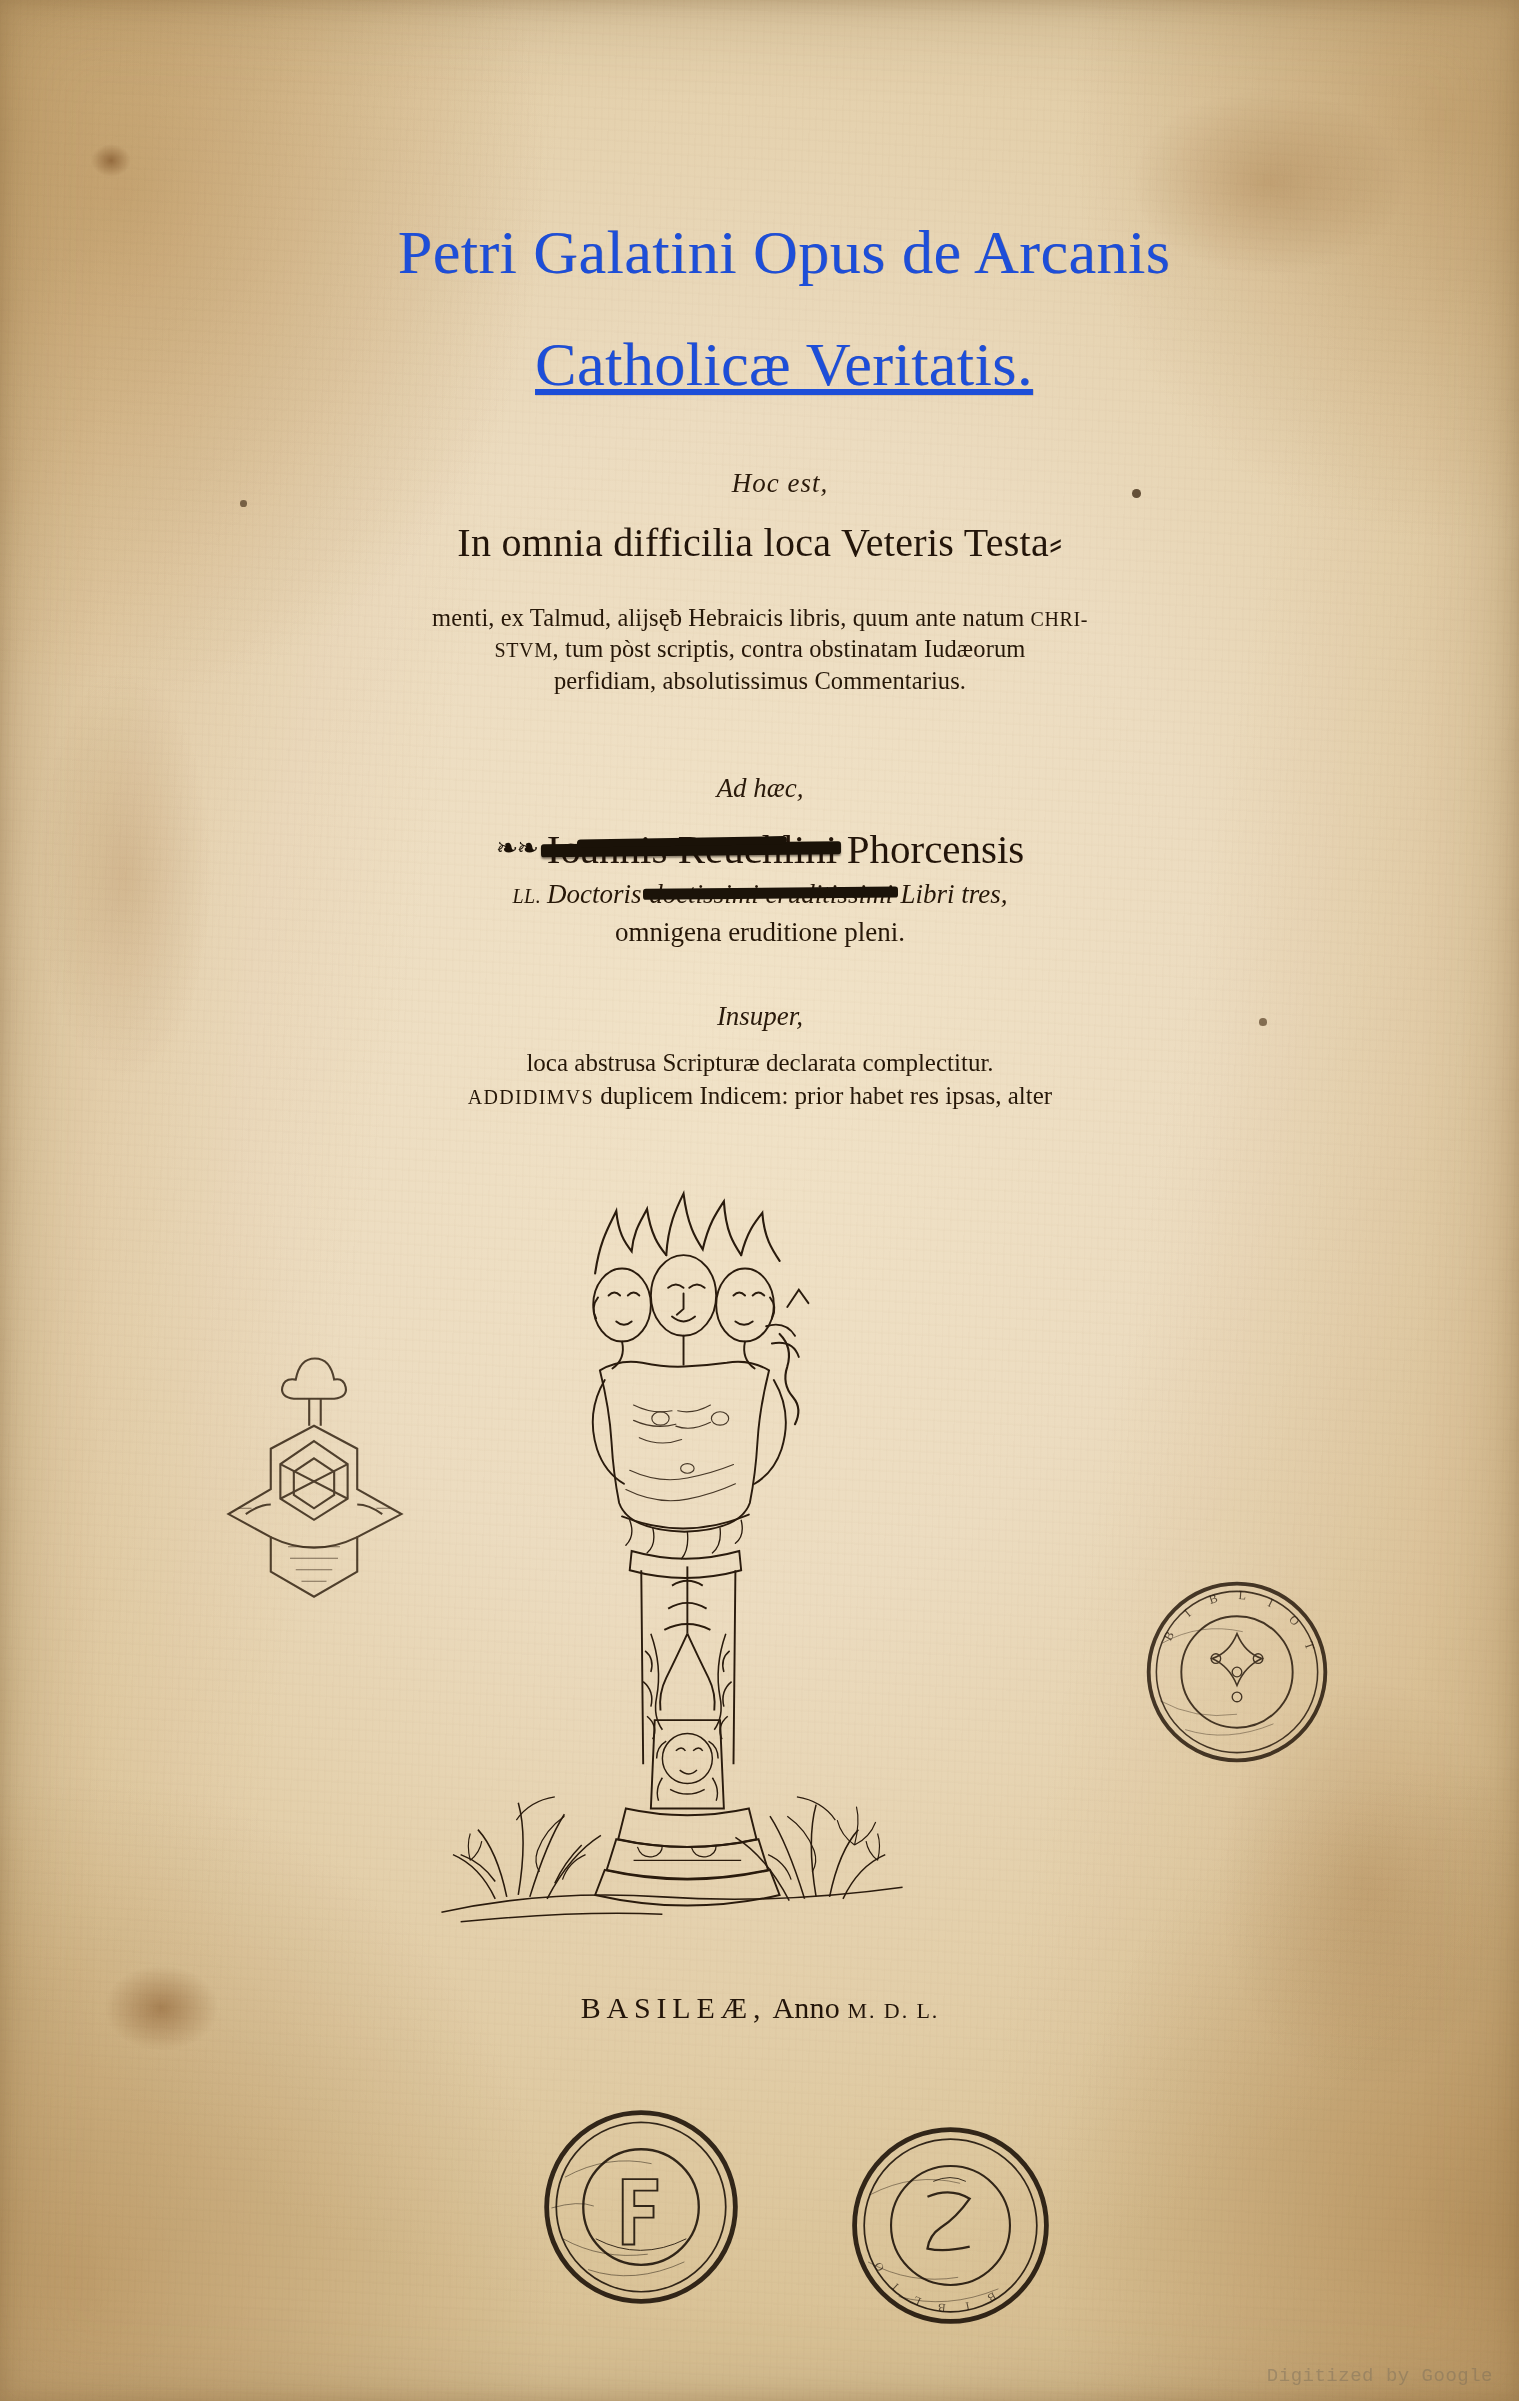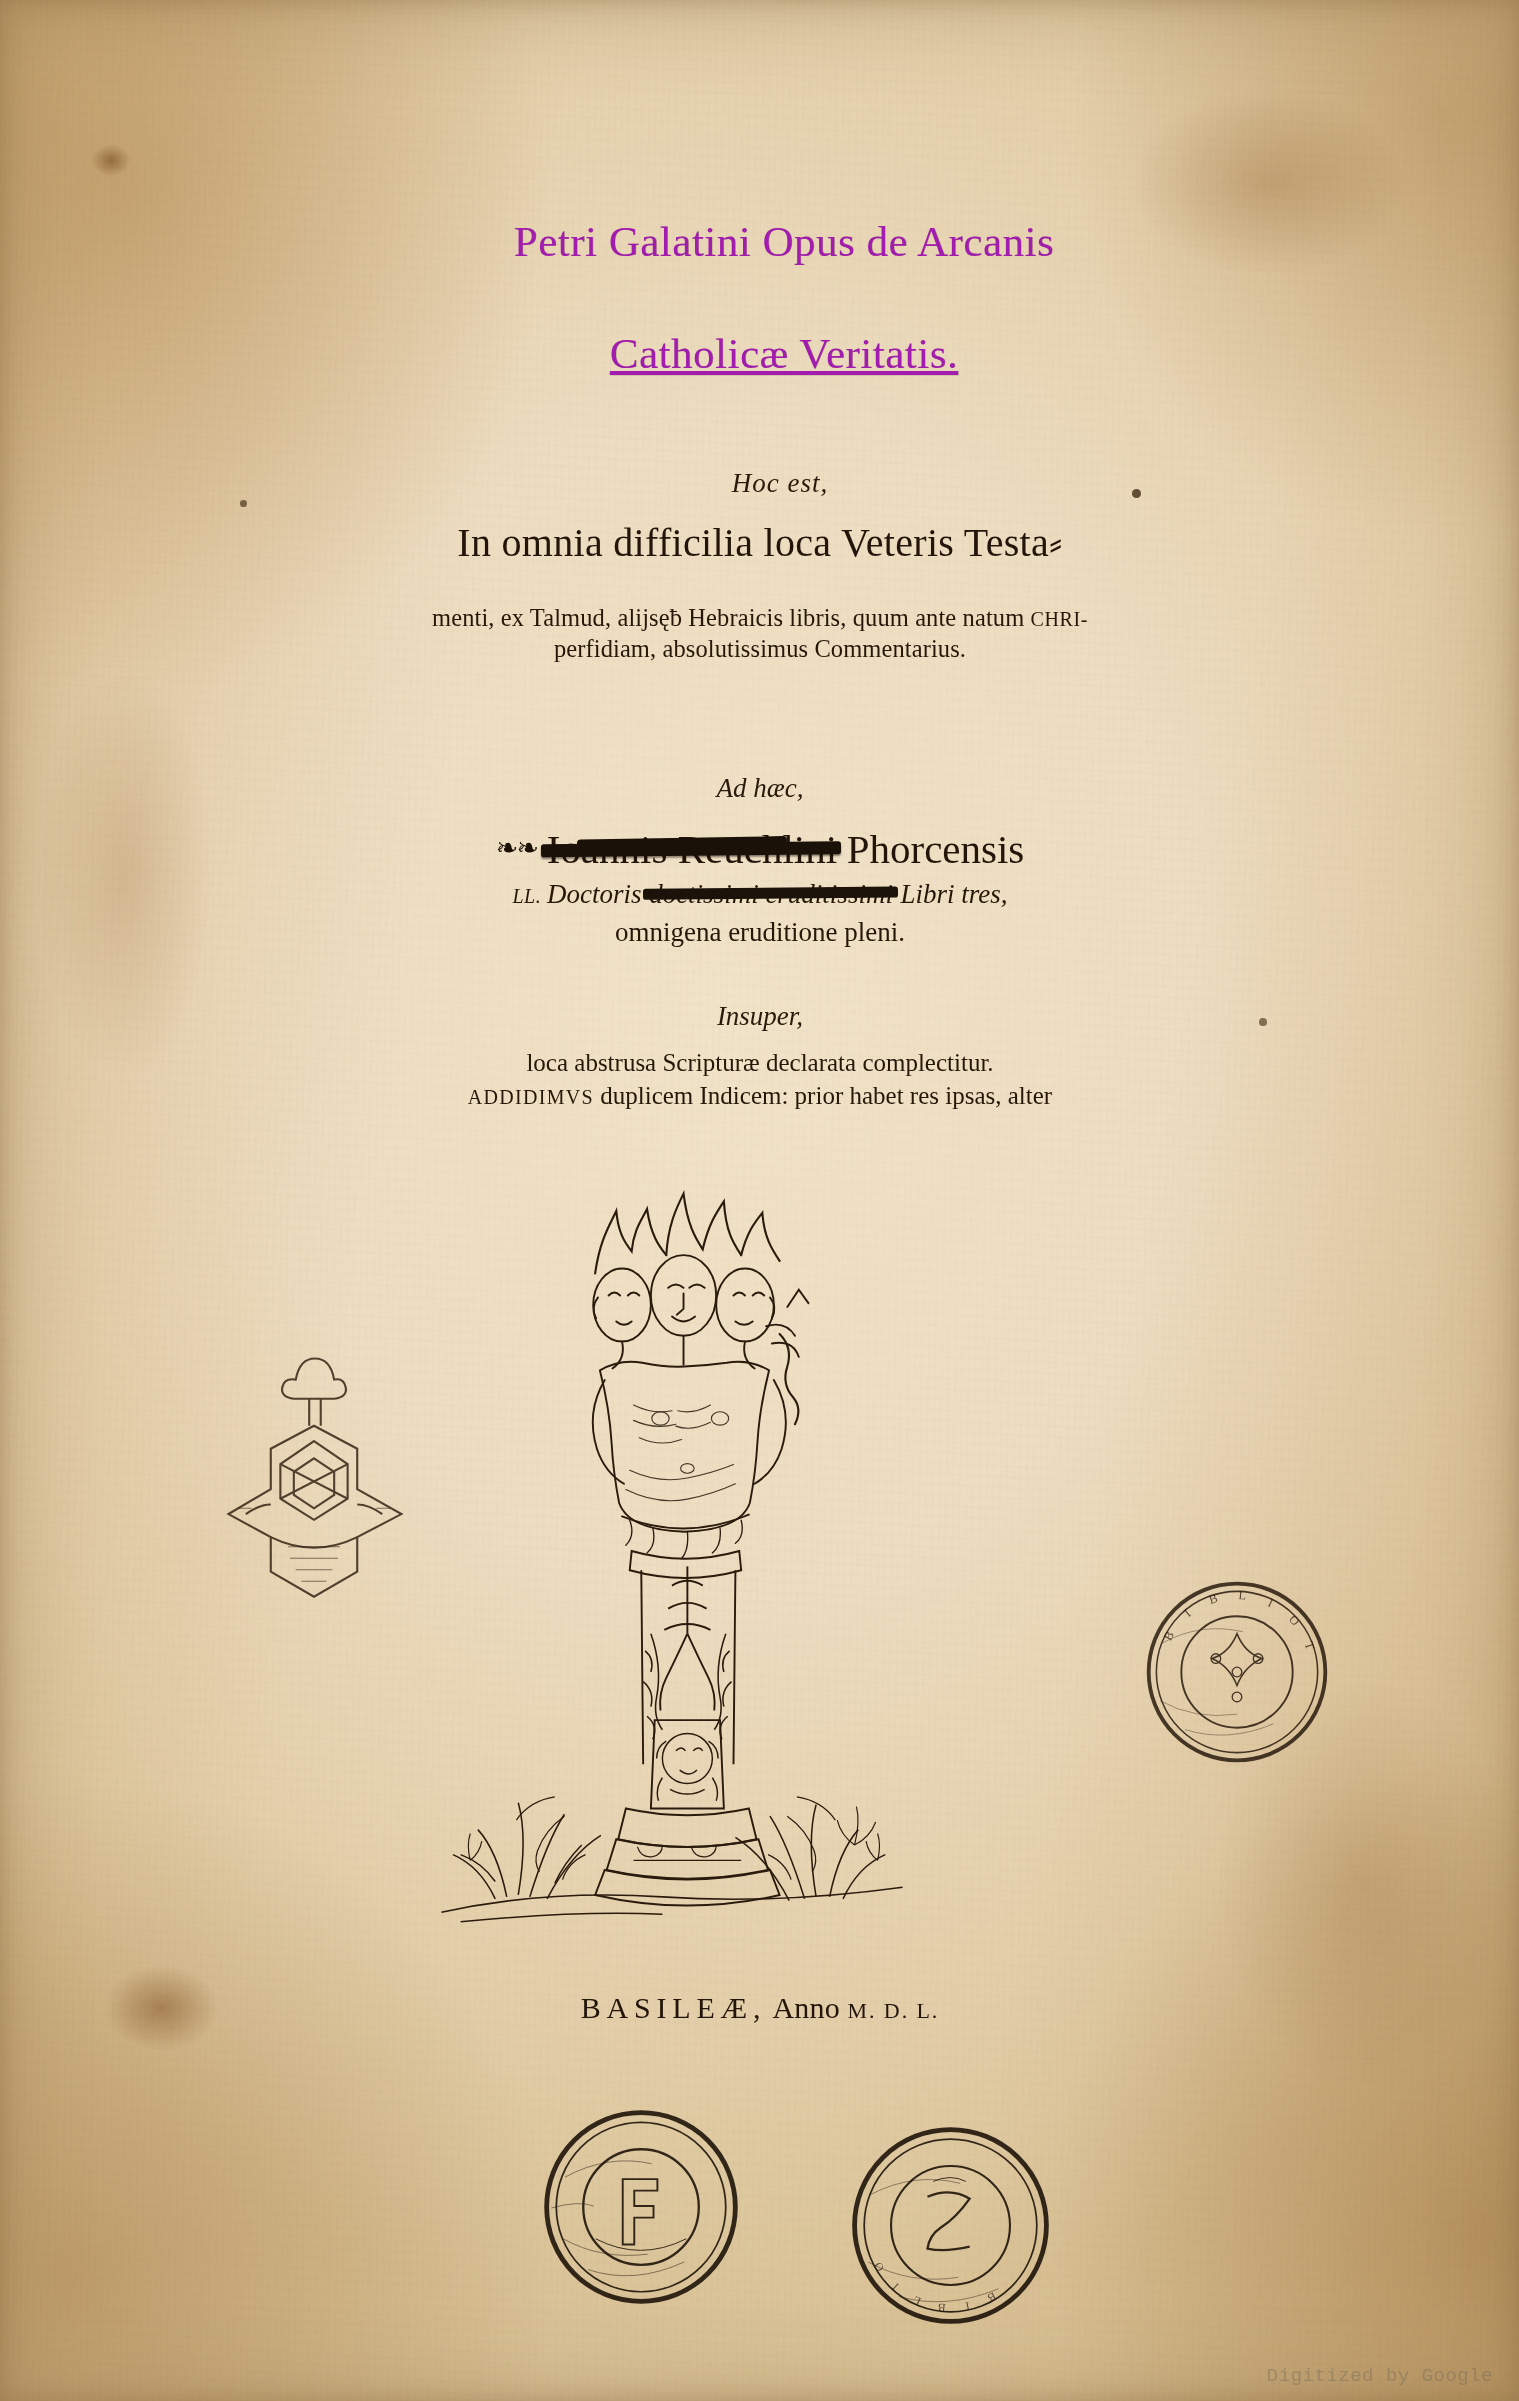--- a/index.html
+++ b/index.html
@@ -49,24 +49,24 @@
     mix-blend-mode: multiply;
     pointer-events: none;
   }
   
   .content {
     position: absolute;
     left: 0; right: 0; top: 0;
     text-align: center;
   }
   .title-line {
-    font-size: 43px;
+    font-size: 62px;
     line-height: 1.08;
     letter-spacing: 0.5px;
-    color: #a21caf;
+    color: #1d4ed8;
     text-shadow: 0.5px 0.4px 0 rgba(60,35,12,0.32);
     margin-left: 48px;
   }
   .t1 { position: absolute; top: 219px; left: 0; right: 0; }
   .t2 { position: absolute; top: 331px; left: 0; right: 0; text-decoration: underline; }
   .ital {
     font-style: italic;
     font-size: 27px;
     color: #2a1a0b;
   }
@@ -226,20 +226,23 @@
     <div class="title-line t1">Petri Galatini Opus de Arcanis</div>
     <div class="title-line t2">Catholicæ Veritatis.</div>
 
     <div class="ital hoc-est">Hoc est,</div>
 
     <div class="line-inomnia">In omnia difficilia loca Veteris Testa⸗</div>
 
     <div class="blk b1">
       <div>
         <span>menti, ex Talmud, alijsęƀ Hebraicis libris, quum ante natum </span><span class="sc">CHRI-</span>
+      </div>
+      <div>
+        <span class="sc">STVM</span><span>, tum pòst scriptis, contra obstinatam Iudæorum</span>
       </div>
       <div>perfidiam, absolutissimus Commentarius.</div>
     </div>
 
     <div class="ital adhaec">Ad hæc,</div>
 
     <div class="author-row">
       <span class="author-inner">
         <span class="fleuron">❧❧</span>
         <span class="redacted">

